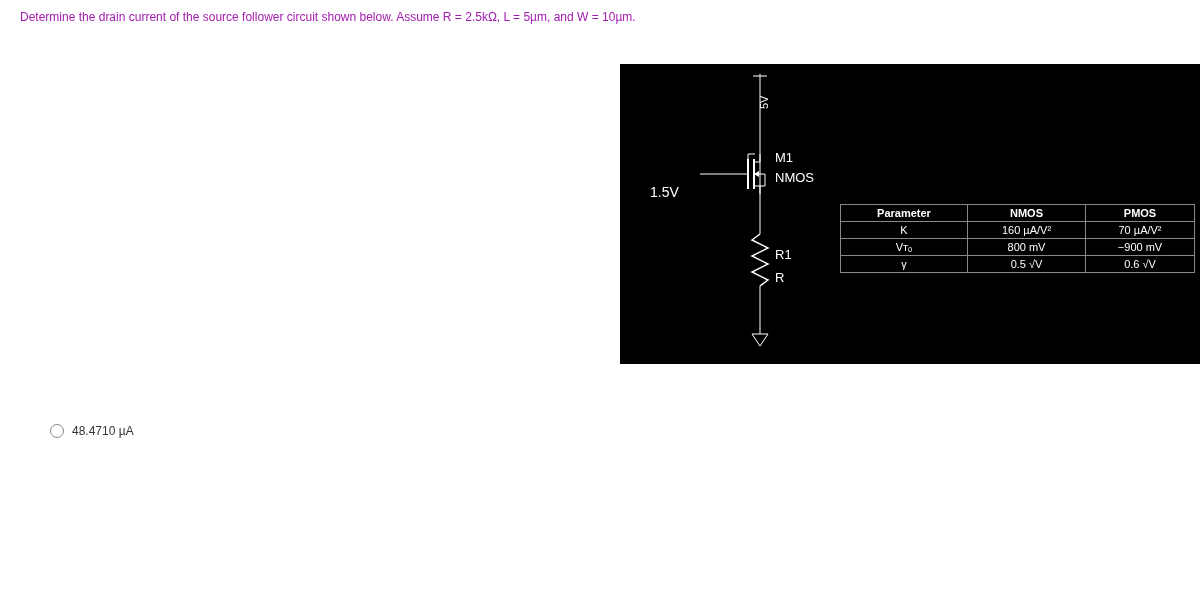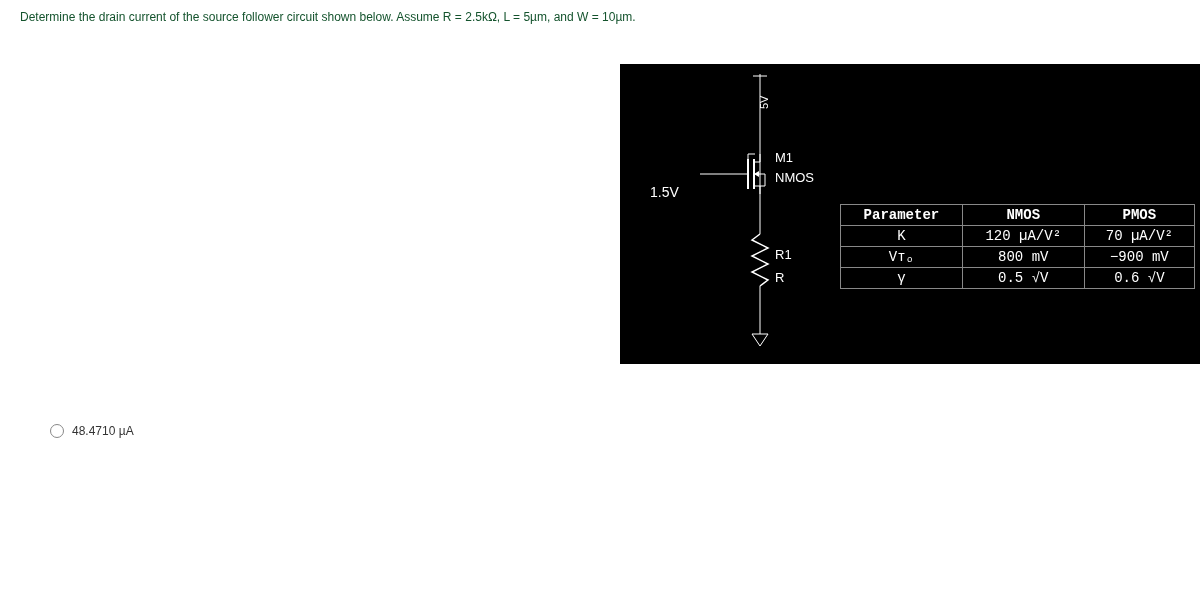--- a/index.html
+++ b/index.html
@@ -6,21 +6,21 @@
     margin: 0;
     padding: 10px 20px;
     font-family: Arial, sans-serif;
     font-size: 12px;
     color: #333;
     background: #fff;
     width: 1160px;
   }
   .question {
     font-size: 12px;
-    color: #14532d;
+    color: #a21caf;
     margin-bottom: 40px;
   }
   .circuit-panel {
     background: #000;
     color: #fff;
     width: 565px;
     height: 300px;
     margin-left: 600px;
     position: relative;
     display: flex;
@@ -33,23 +33,22 @@
     position: relative;
   }
   .param-table-wrap {
     flex: 1;
     padding-top: 140px;
     padding-right: 10px;
   }
   table.param {
     border-collapse: collapse;
     width: 100%;
-    font-size: 14px;
+    font-size: 11px;
     color: #fff;
-    font-family: Liberation Mono, monospace;
   }
   table.param th, table.param td {
     border: 1px solid #888;
     padding: 2px 6px;
     text-align: center;
     font-weight: normal;
   }
   table.param th {
     font-weight: bold;
   }
@@ -131,21 +130,21 @@
   <div class="param-table-wrap">
     <table class="param">
       <tbody>
           <tr>
         <th>Parameter</th>
         <th>NMOS</th>
         <th>PMOS</th>
       </tr>
       <tr>
         <td>K</td>
-        <td>120 µA/V²</td>
+        <td>160 µA/V²</td>
         <td>70 µA/V²</td>
       </tr>
       <tr>
         <td>Vᴛₒ</td>
         <td>800 mV</td>
         <td>−900 mV</td>
       </tr>
       <tr>
         <td>γ</td>
         <td>0.5 √V</td>

